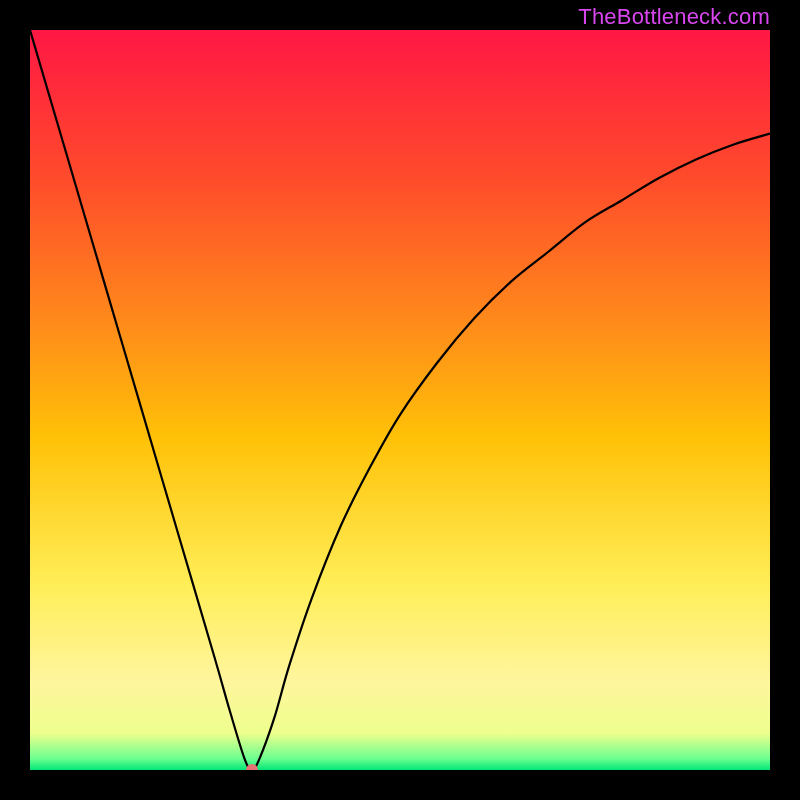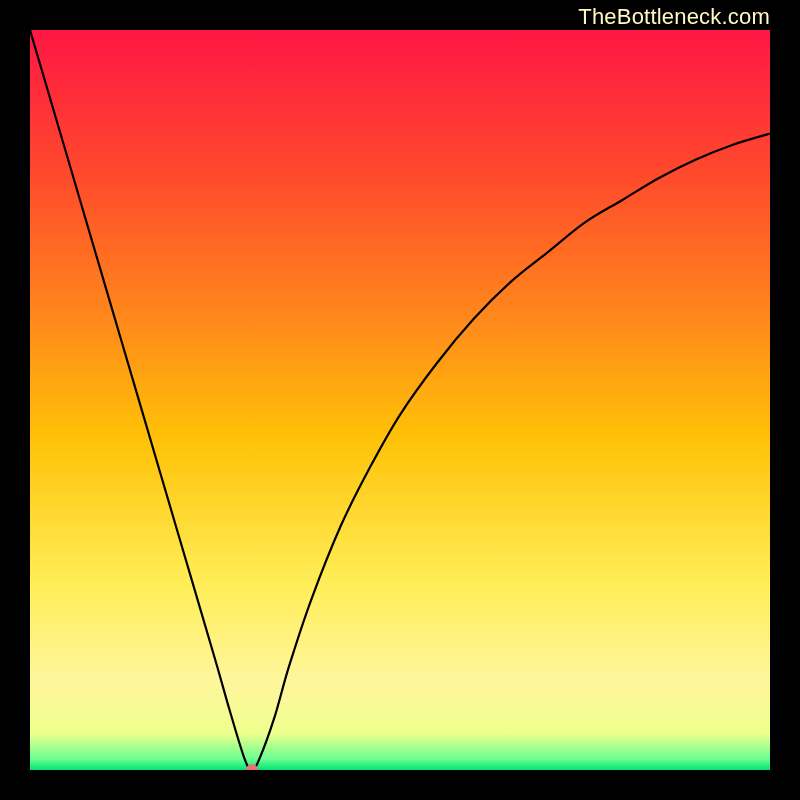--- a/index.html
+++ b/index.html
@@ -23,21 +23,21 @@
     position: absolute;
     top: 30px;
     left: 30px;
     width: 740px;
     height: 740px;
   }
   .watermark {
     position: absolute;
     top: 4px;
     right: 30px;
-    color: #fef9c3;
+    color: #d946ef;
     font-size: 22px;
     font-weight: 500;
     letter-spacing: 0.2px;
   }
 </style>
 </head>
 <body>
 
 <div class="frame">
   <svg class="plot" viewBox="0 0 740 740">

